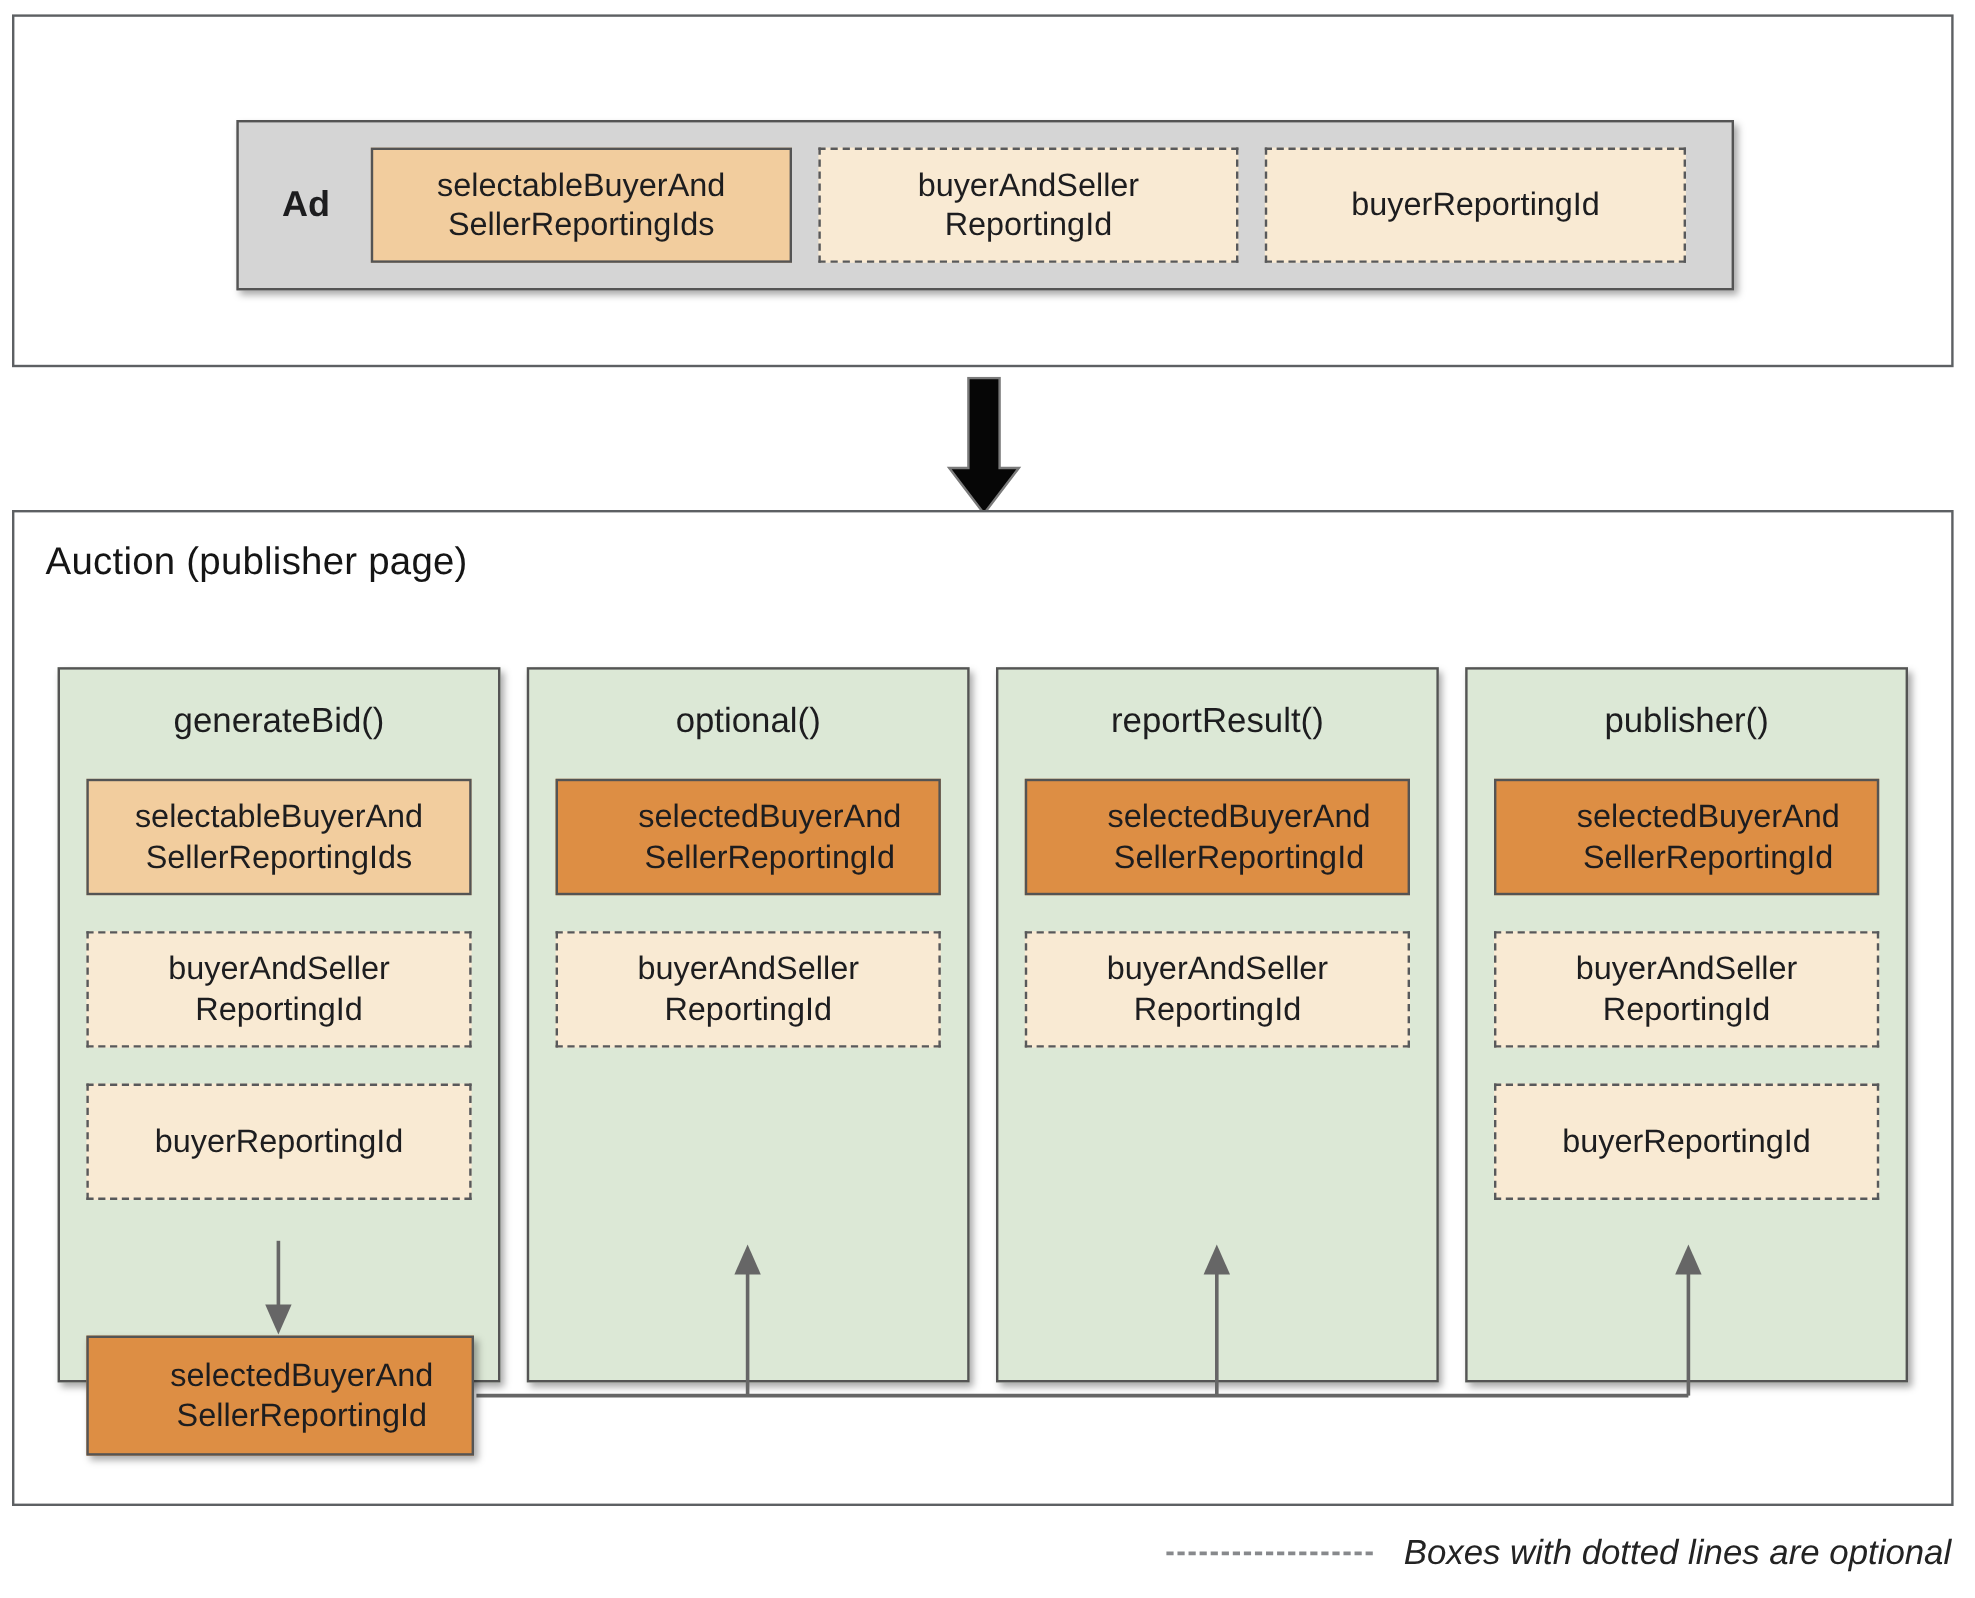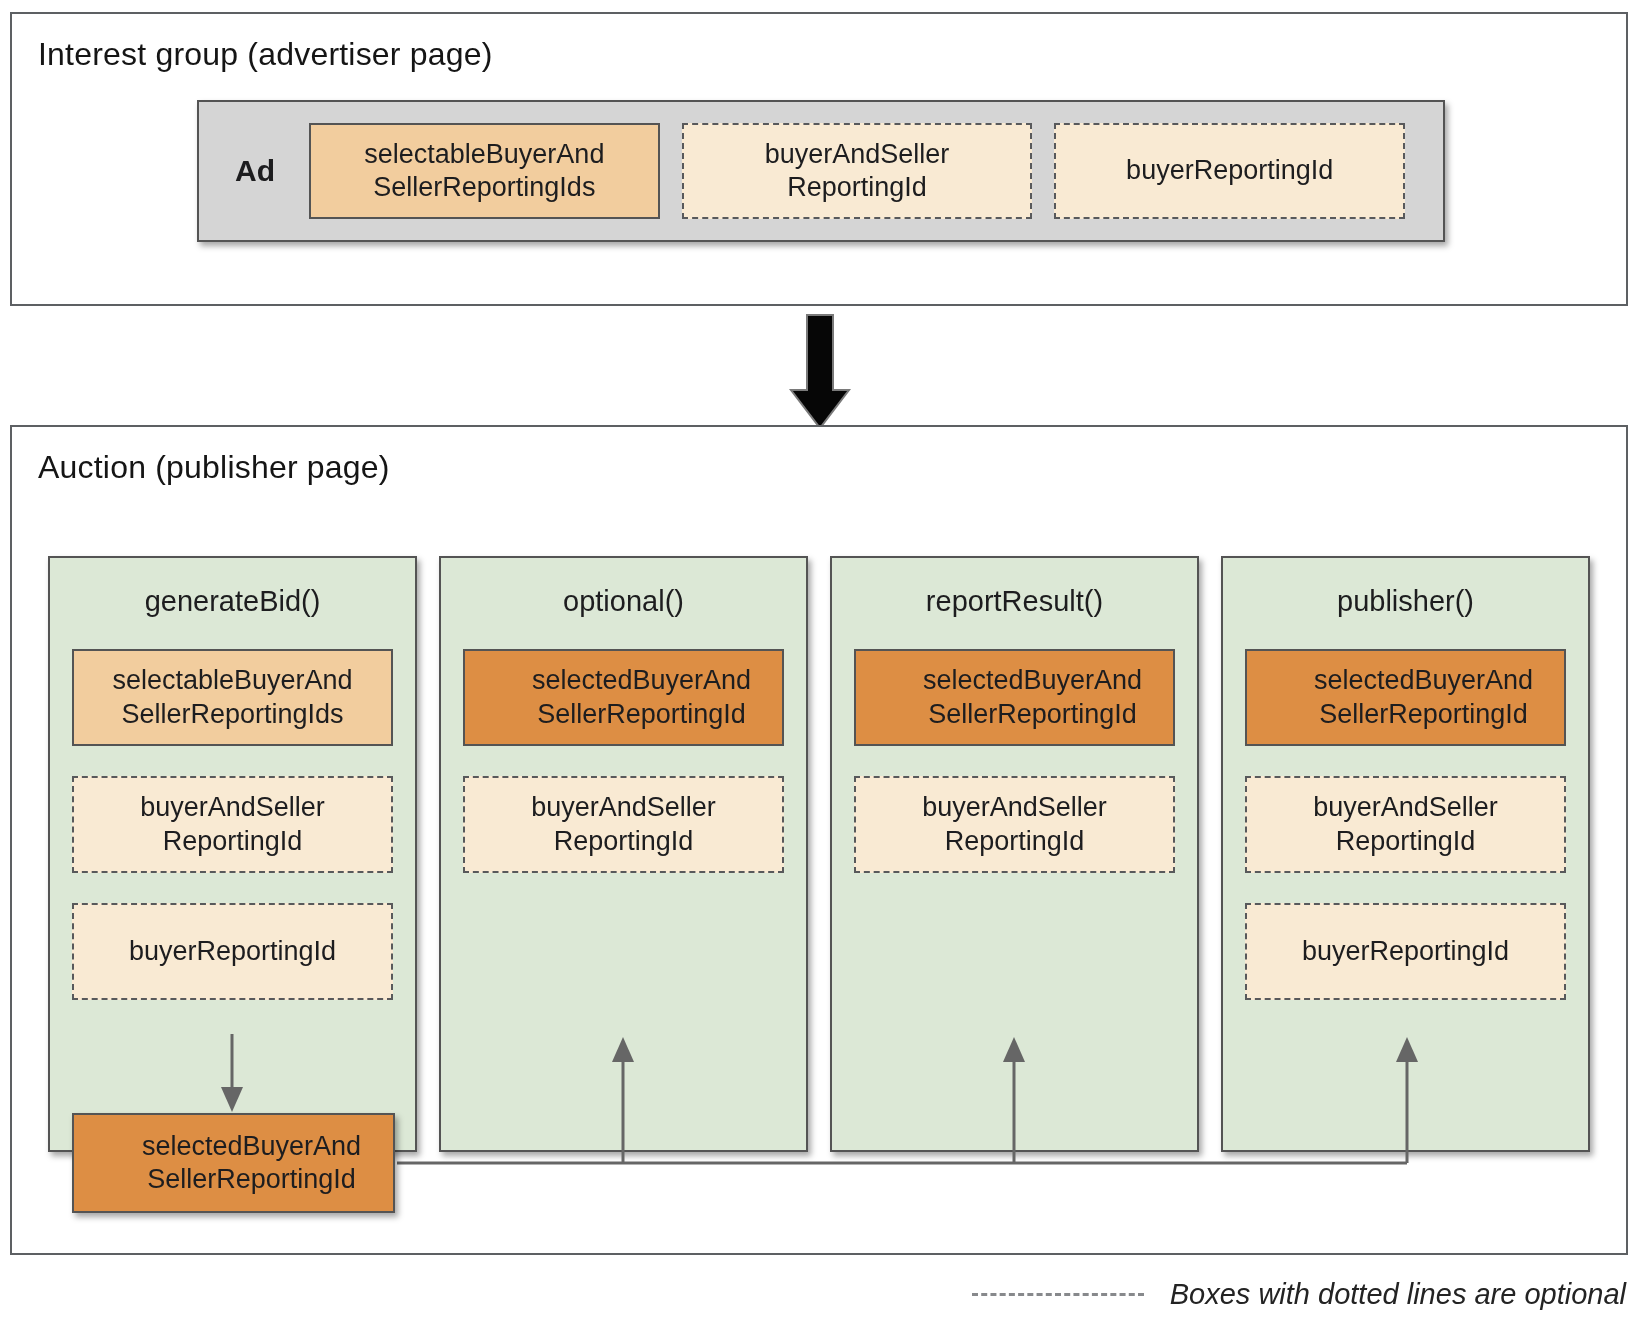--- a/index.html
+++ b/index.html
@@ -58,21 +58,20 @@
   .legend{position:absolute;right:20px;top:1278px;display:flex;align-items:center;gap:26px;}
   .legend-dash{width:172px;height:0;border-top:3px dashed #87898c;}
   .legend-text{font-style:italic;font-size:29px;color:#232323;}
 </style>
 </head>
 <body>
 
 <div class="canvas">
 
   <section class="frame interest">
-    <h2 class="section-title">Interest group (advertiser page)</h2>
     <div class="ad-box">
       <span class="ad-label">Ad</span>
       <div class="pill required">selectableBuyerAnd
 SellerReportingIds</div>
       <div class="pill optional">buyerAndSeller
 ReportingId</div>
       <div class="pill optional">buyerReportingId</div>
     </div>
   </section>
 

